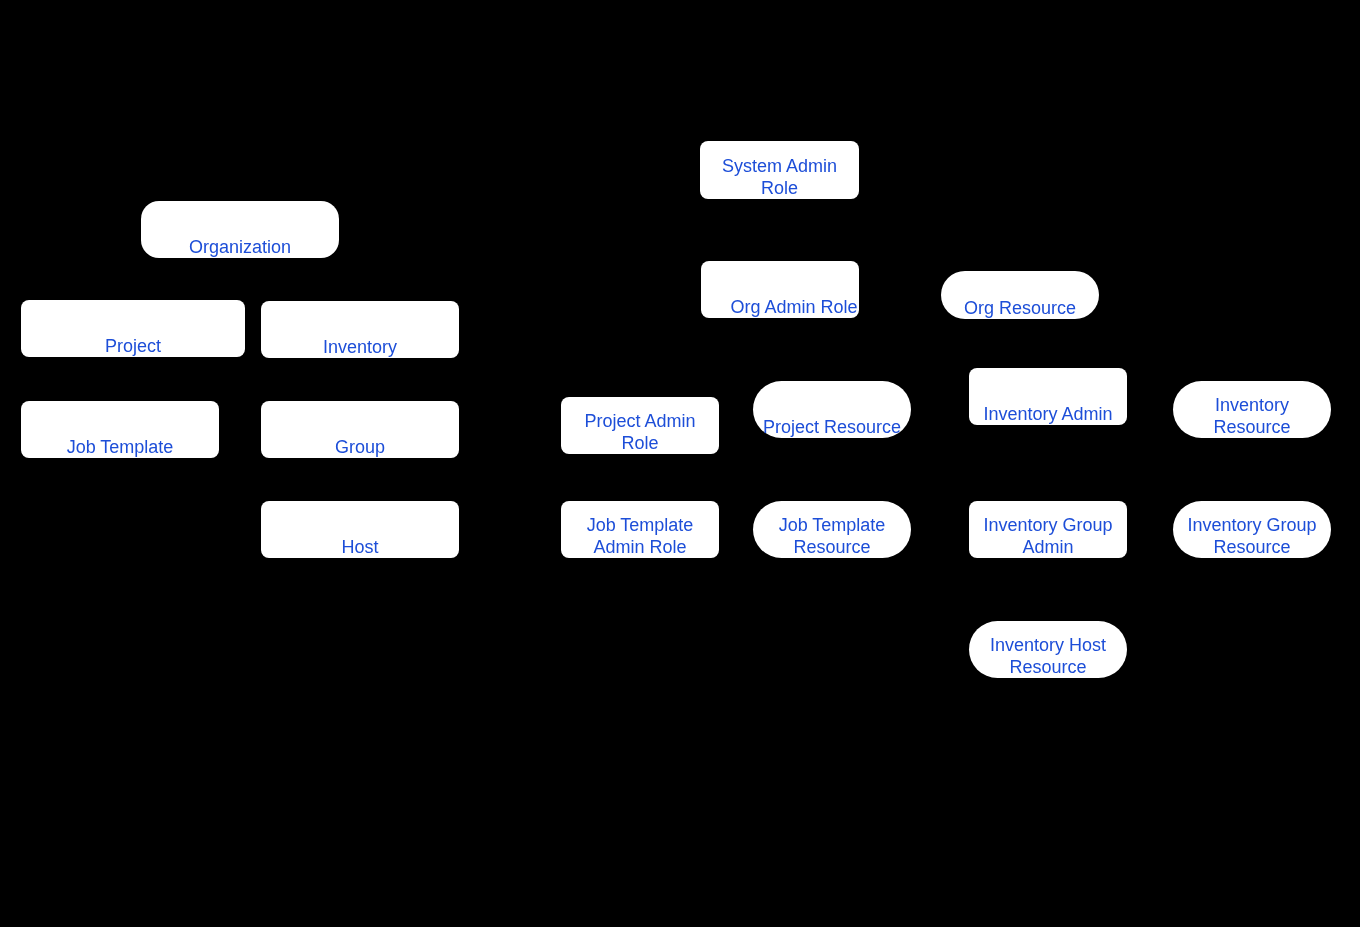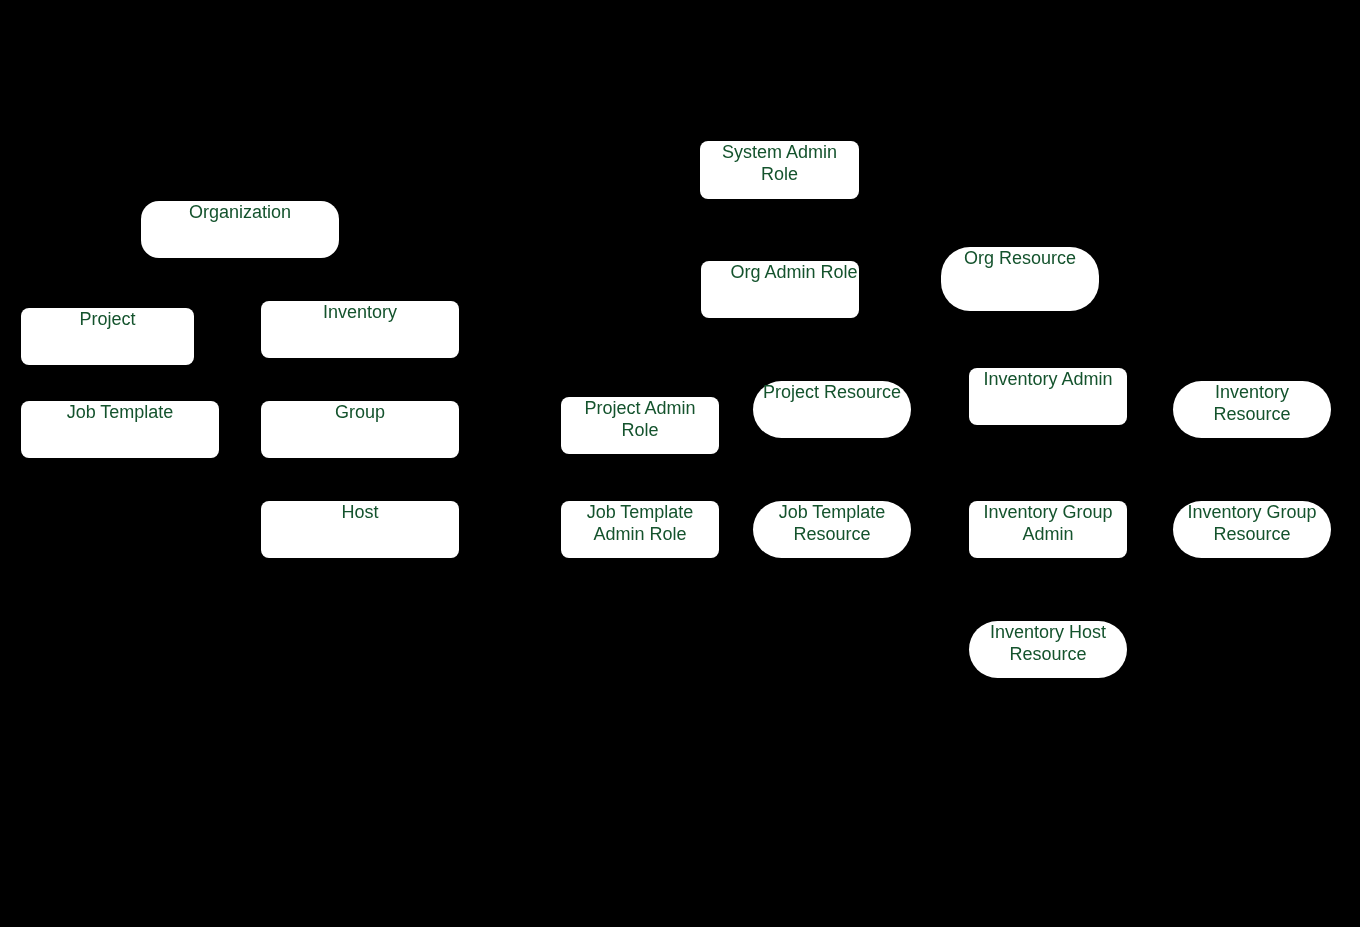--- a/index.html
+++ b/index.html
@@ -11,48 +11,48 @@
     position: relative;
     width: 1360px;
     height: 927px;
     background: #000000;
     overflow: hidden;
     font-family: "Liberation Sans", sans-serif;
   }
   .node {
     position: absolute;
     display: flex;
-    align-items: flex-start;
+    align-items: flex-end;
     justify-content: center;
     background: #ffffff;
-    color: #14532d;
+    color: #1d4ed8;
     box-sizing: border-box;
   }
   .node span {
     display: block;
     text-align: center;
     white-space: pre-line;
     font-size: 18px;
     line-height: 22px;
   }
   .rect { border-radius: 8px; }
   .pill { border-radius: 29px; }
 
   
   
   #n-organization            { left: 141px; top: 201px; width: 198px; height: 57px; border-radius: 18px; }
-  #n-project                 { left: 21px;  top: 308px; width: 173px; height: 57px; }
+  #n-project                 { left: 21px;  top: 300px; width: 224px; height: 57px; }
   #n-inventory               { left: 261px; top: 301px; width: 198px; height: 57px; }
   #n-job-template            { left: 21px;  top: 401px; width: 198px; height: 57px; }
   #n-group                   { left: 261px; top: 401px; width: 198px; height: 57px; }
   #n-host                    { left: 261px; top: 501px; width: 198px; height: 57px; }
   
   #n-system-admin-role       { left: 700px;  top: 141px; width: 159px; height: 58px; }
   #n-org-admin-role          { left: 701px;  top: 261px; width: 158px; height: 57px; padding-left: 28px; }
-  #n-org-resource            { left: 941px;  top: 247px; width: 158px; height: 64px; }
+  #n-org-resource            { left: 941px;  top: 271px; width: 158px; height: 48px; }
   #n-project-admin-role      { left: 561px;  top: 381px; width: 158px; height: 57px; margin-top: 16px; }
   #n-project-resource        { left: 753px;  top: 381px; width: 158px; height: 57px; }
   #n-inventory-admin         { left: 969px;  top: 368px; width: 158px; height: 57px; }
   #n-inventory-resource      { left: 1173px; top: 381px; width: 158px; height: 57px; }
   #n-job-template-admin-role { left: 561px;  top: 501px; width: 158px; height: 57px; }
   #n-job-template-resource   { left: 753px;  top: 501px; width: 158px; height: 57px; }
   #n-inventory-group-admin   { left: 969px;  top: 501px; width: 158px; height: 57px; }
   #n-inventory-group-resource{ left: 1173px; top: 501px; width: 158px; height: 57px; }
   #n-inventory-host-resource { left: 969px;  top: 621px; width: 158px; height: 57px; }
 </style>

